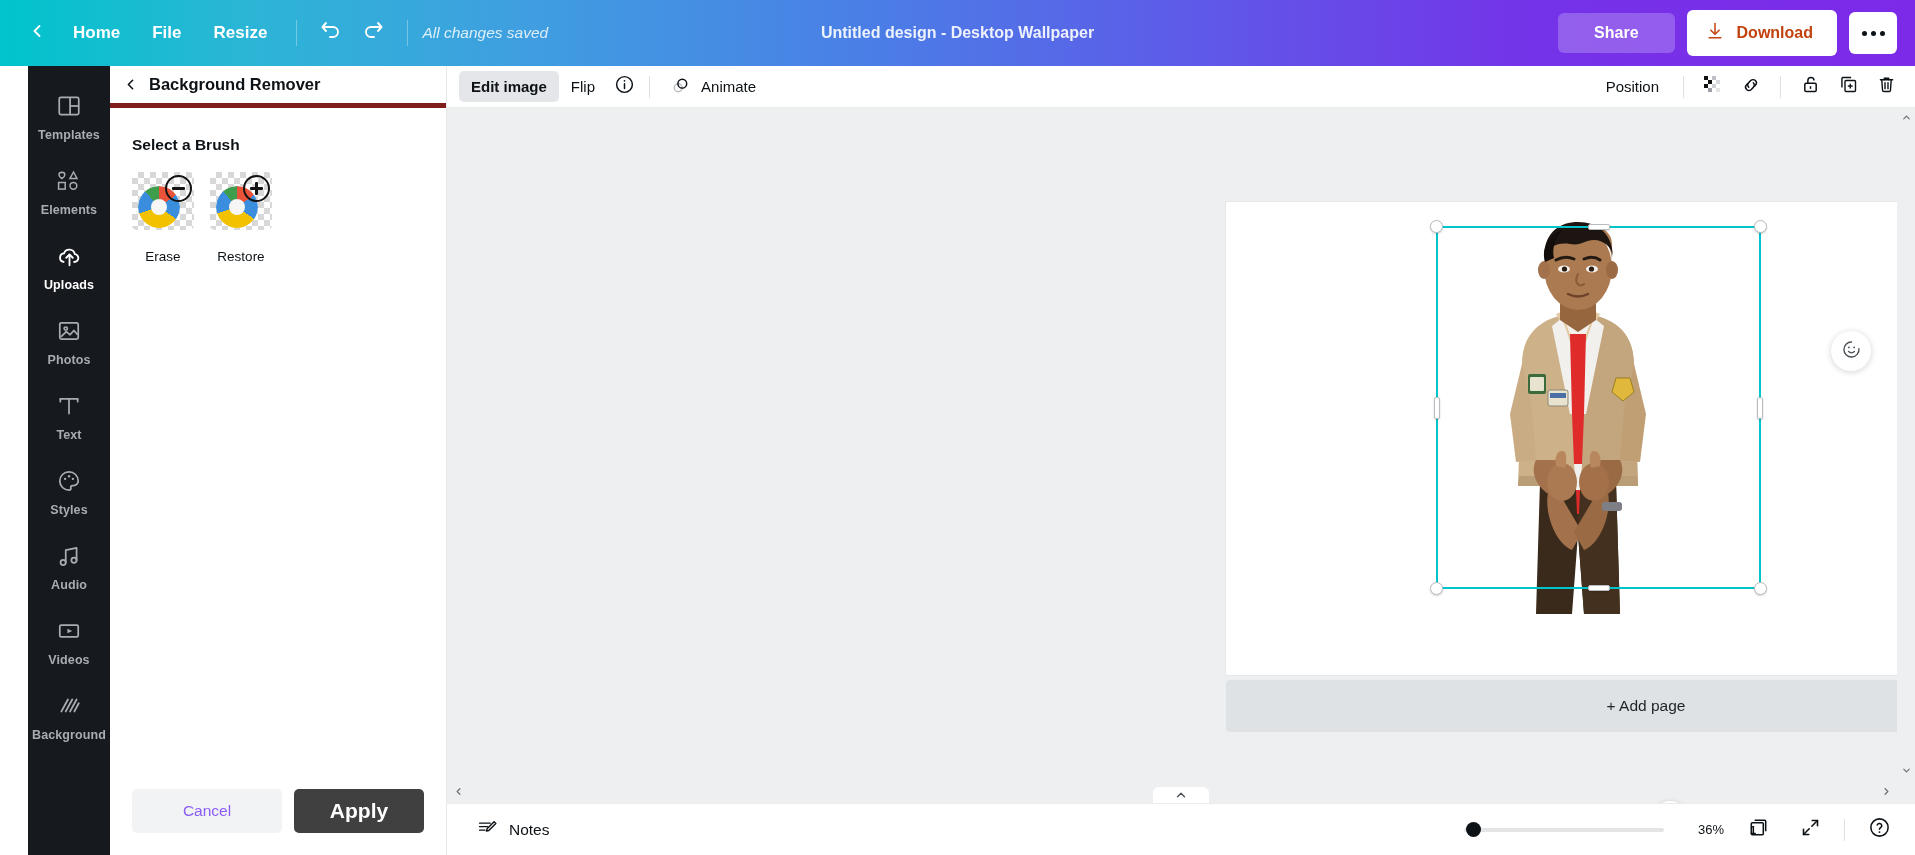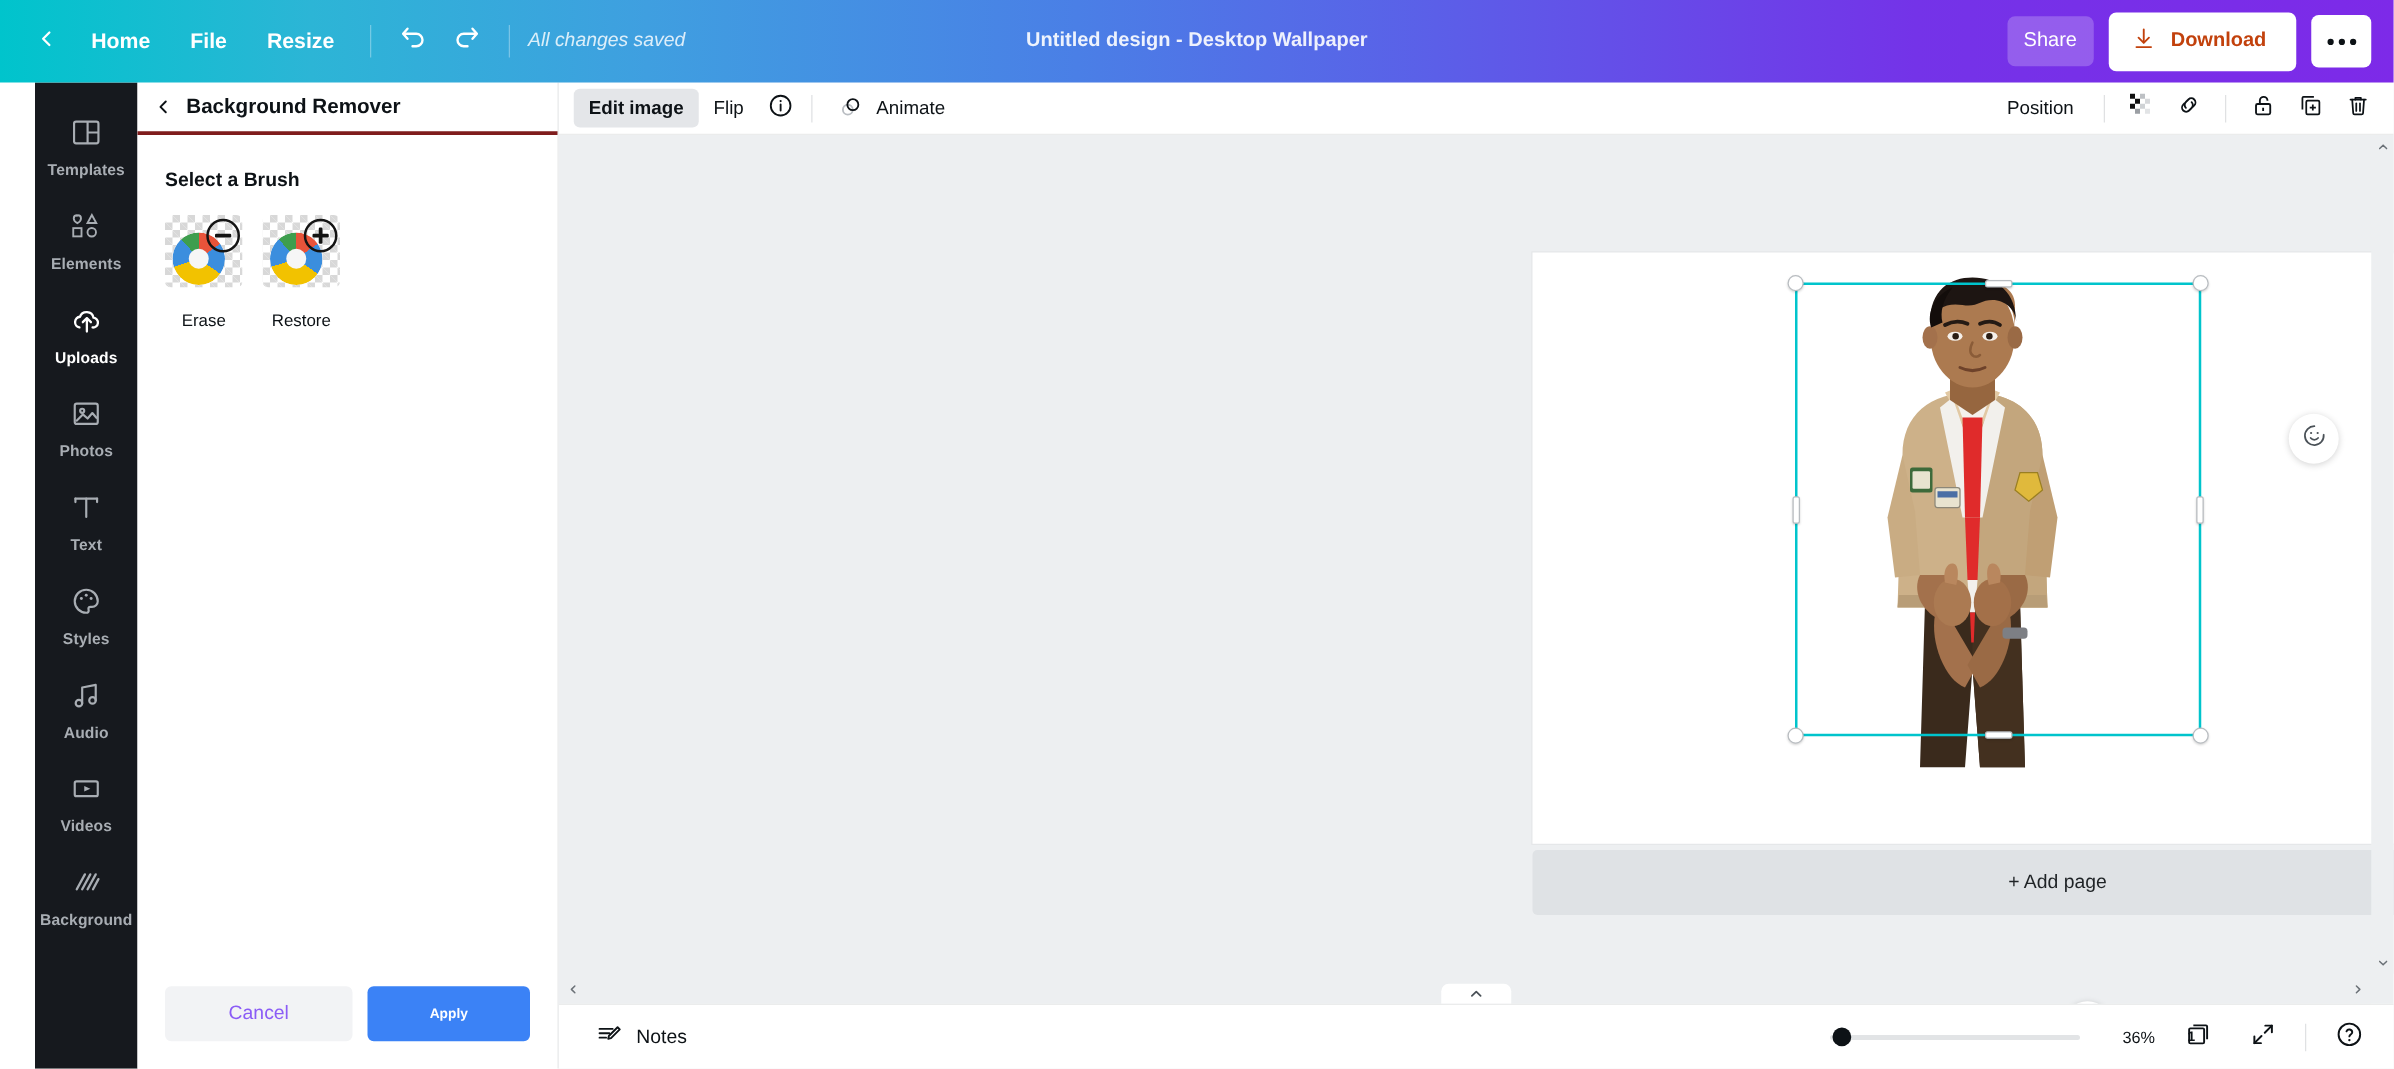--- a/index.html
+++ b/index.html
@@ -31,22 +31,22 @@
     width: 40px; height: 40px; display: flex; align-items: center; justify-content: center;
     border-radius: 6px; cursor: pointer; color: #fff;
   }
   .tb-saved { color: rgba(255,255,255,.82); font-size: 15.5px; font-style: italic; white-space: nowrap; }
   .tb-title {
     position: absolute; left: 0; right: 0; text-align: center;
     color: rgba(255,255,255,.9); font-size: 16px; font-weight: 600; pointer-events: none;
   }
   .tb-right { margin-left: auto; display: flex; align-items: center; gap: 12px; position: relative; z-index: 3; }
   .btn-share {
-    background: rgba(255,255,255,.22); color: #fff; font-size: 16px; font-weight: 400;
-    padding: 11px 13px; border-radius: 6px; cursor: pointer; border: none;
+    background: rgba(255,255,255,.22); color: #fff; font-size: 16px; font-weight: 700;
+    padding: 11px 36px; border-radius: 6px; cursor: pointer; border: none;
     font-family: inherit;
   }
   .btn-download {
     background: #fff; color: #c2410c; font-size: 16px; font-weight: 700;
     padding: 11px 24px 11px 18px; border-radius: 6px; cursor: pointer; border: none;
     display: flex; align-items: center; gap: 12px; font-family: inherit;
   }
   .btn-more {
     background: #fff; color: #0d1216; width: 48px; height: 42px; border-radius: 6px;
     cursor: pointer; border: none; display: flex; align-items: center; justify-content: center;
@@ -73,21 +73,21 @@
   .rail-item.active .rail-label { font-weight: 700; }
 
   
   .panel {
     width: 337px; flex: 0 0 337px; background: #fff;
     display: flex; flex-direction: column; border-right: 1px solid #e8e9ea;
     position: relative;
   }
   .panel-head {
     height: 42px; display: flex; align-items: center; gap: 10px;
-    padding: 0 12px; border-bottom: 3px solid #7f1d1d; flex: 0 0 42px;
+    padding: 0 12px; border-bottom: 5px solid #7f1d1d; flex: 0 0 42px;
   }
   .panel-back { display: flex; align-items: center; justify-content: center; cursor: pointer; color: #0d1216; }
   .panel-title { font-size: 16.5px; font-weight: 600; color: #0d1216; }
   .panel-body { flex: 1; padding: 28px 22px 0 22px; overflow: hidden; }
   .panel-section-title { font-size: 15.5px; font-weight: 600; color: #0d1216; margin-bottom: 18px; }
   .brush-row { display: flex; gap: 16px; }
   .brush { width: 62px; cursor: pointer; }
   .brush-thumb {
     width: 62px; height: 58px; border-radius: 5px; position: relative; overflow: hidden;
     background-image:
@@ -111,22 +111,22 @@
   .brush-label { text-align: center; font-size: 13.5px; color: #0d1216; margin-top: 19px; }
 
   .panel-foot {
     padding: 0 22px 22px 22px; display: flex; gap: 12px;
   }
   .btn-cancel {
     flex: 0 0 150px; height: 44px; border-radius: 5px; background: #f2f3f5; border: none;
     font-size: 15.5px; color: #8b5cf6; cursor: pointer; font-family: inherit;
   }
   .btn-apply {
-    flex: 1; height: 44px; border-radius: 5px; background: #3b82f6; border: none;
-    font-size: 11px; color: #fff; font-weight: 600; cursor: pointer; font-family: inherit;
+    flex: 1; height: 44px; border-radius: 5px; background: #404040; border: none;
+    font-size: 21px; color: #fff; font-weight: 600; cursor: pointer; font-family: inherit;
   }
 
   
   .main { flex: 1; display: flex; flex-direction: column; min-width: 0; background: #edeff1; }
   .toolbar {
     height: 42px; flex: 0 0 42px; background: #fff; display: flex; align-items: center;
     padding: 0 12px; border-bottom: 1px solid #ebecec;
   }
   .tool-btn {
     font-size: 15px; color: #0d1216; padding: 7px 12px; border-radius: 5px; cursor: pointer;

